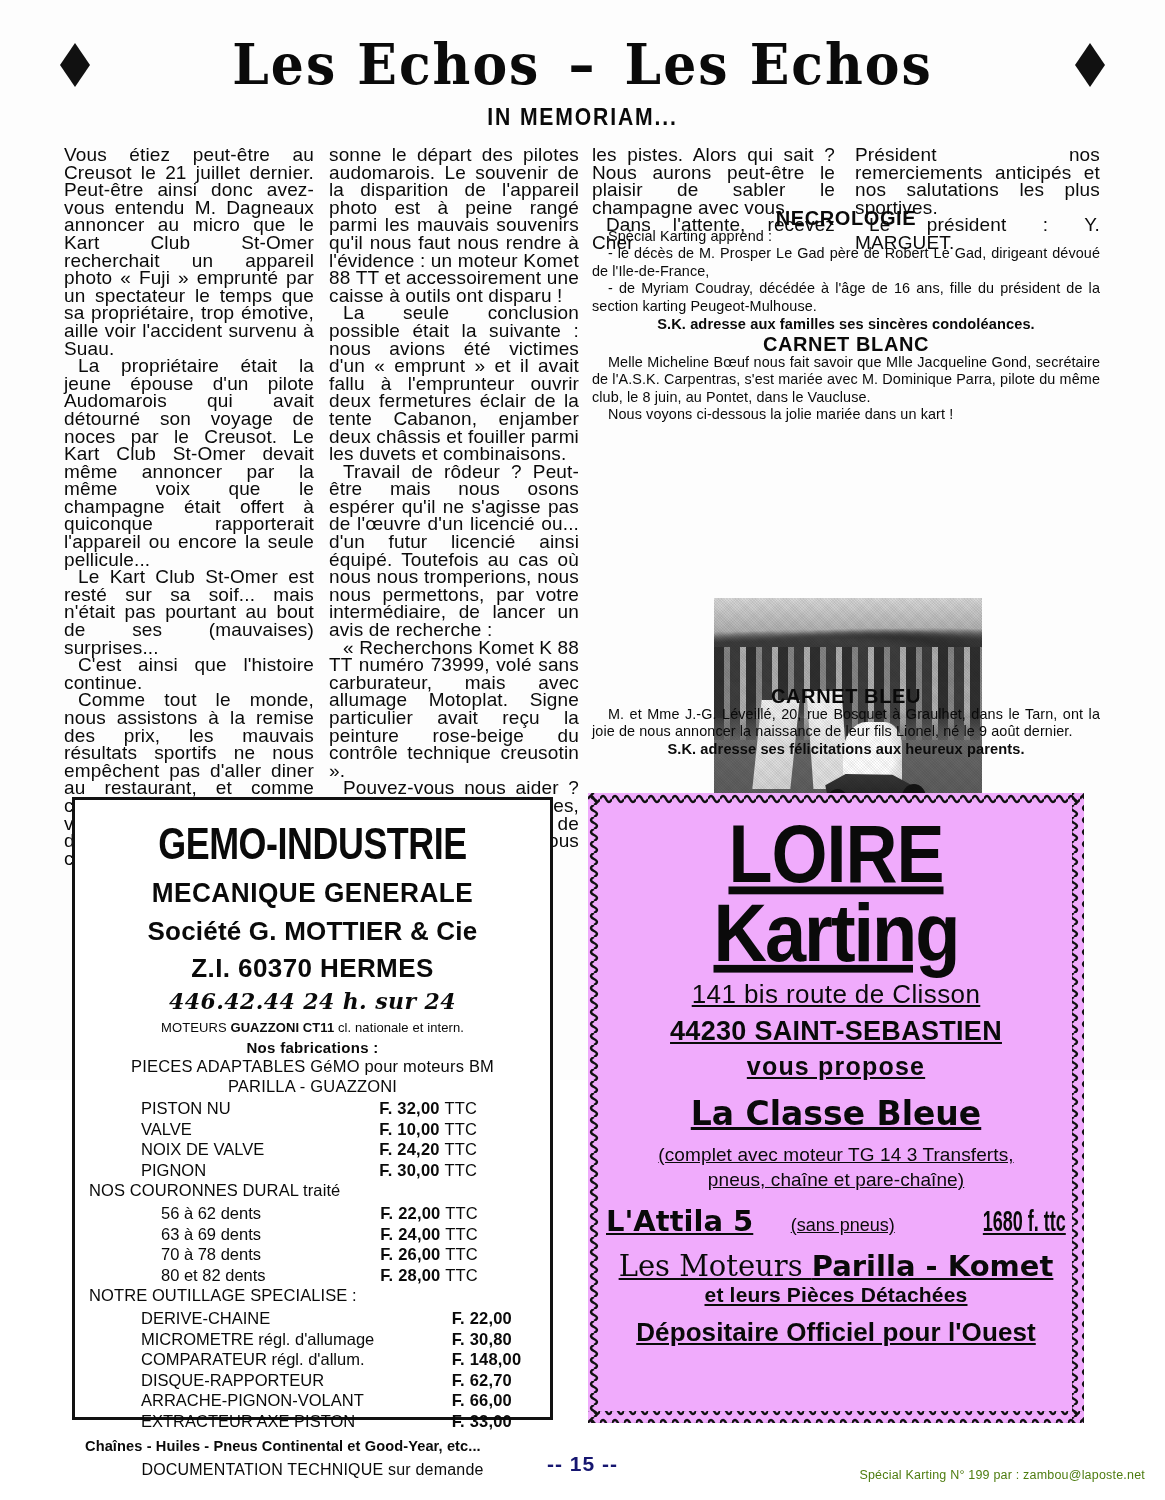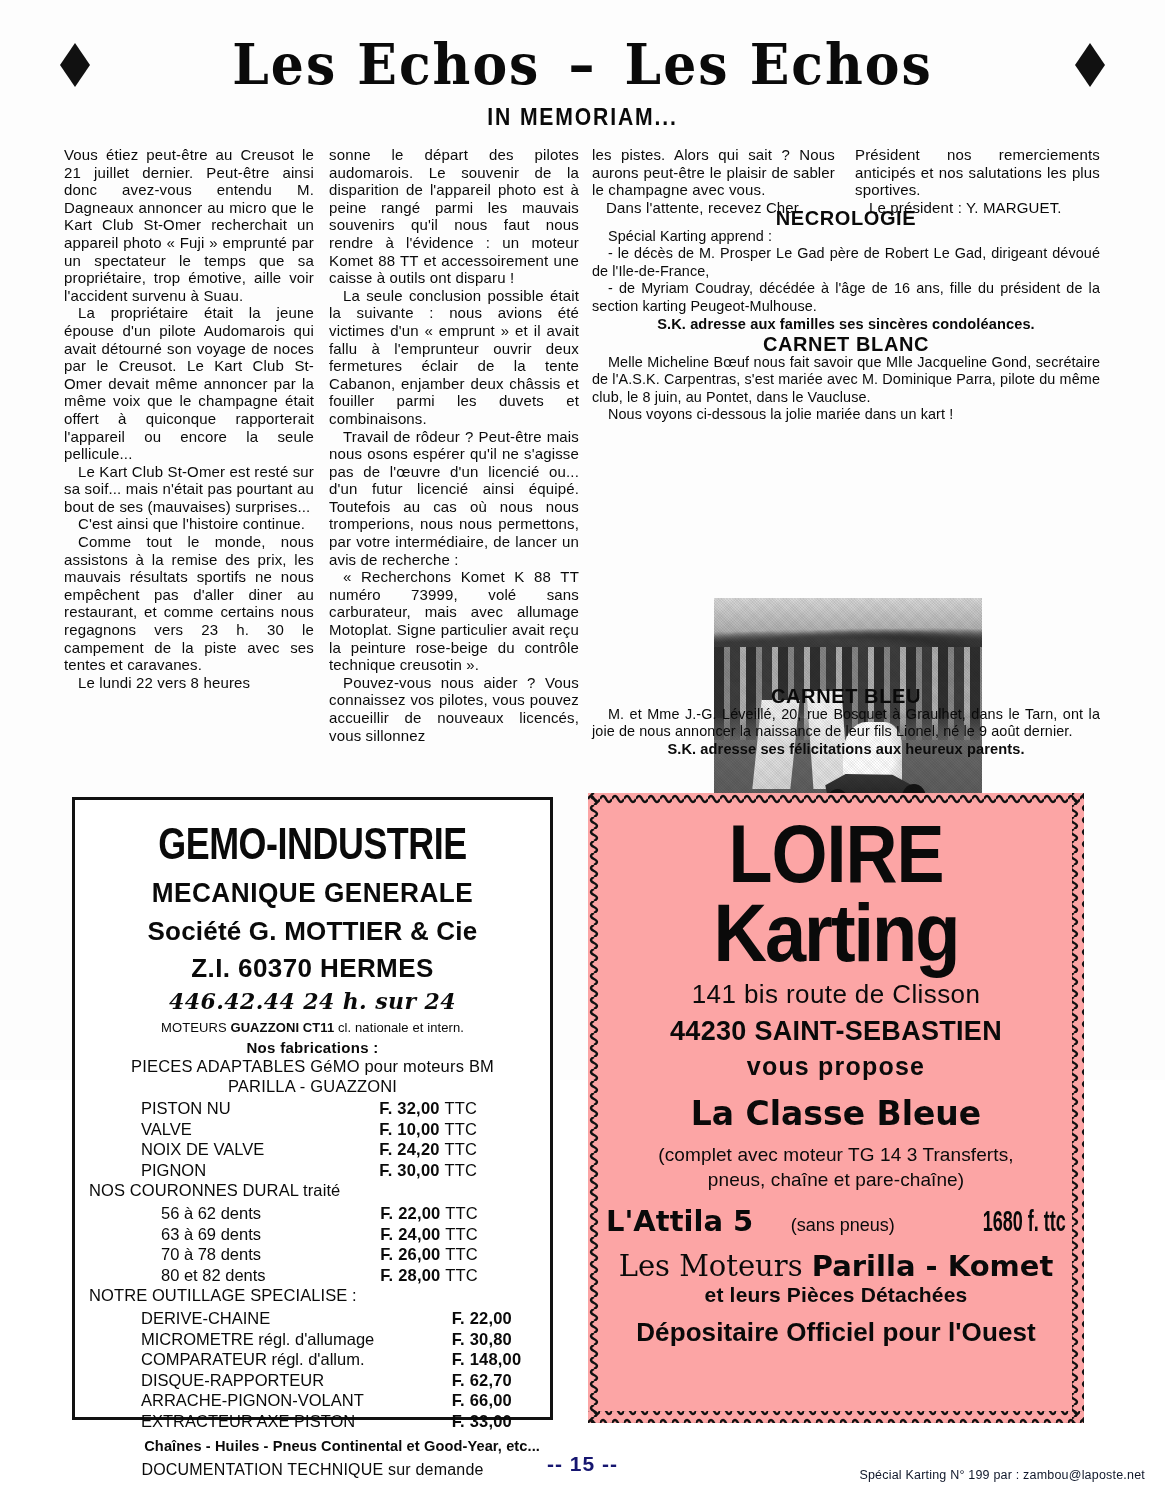--- a/index.html
+++ b/index.html
@@ -44,21 +44,21 @@
     font-size:23px;
     letter-spacing:2px;
     transform:scaleX(0.92);
   }
 
   
   .body-area{position:absolute; left:0; top:146px; width:1165px; height:640px;}
 
   .col{
     position:absolute;
-    font-size:15px;
+    font-size:19px;
     line-height:17.6px;
     text-align:justify;
     font-family:"Liberation Sans", sans-serif;
     letter-spacing:0.15px;
   }
   .col p{margin:0;text-indent:14px;}
   .col p.noind{text-indent:0;}
 
   #col1{left:64px; top:0; width:250px;}
   #col2{left:329px; top:0; width:250px;}
@@ -172,31 +172,32 @@
   .gemo-fab{text-align:center;font-weight:700;font-size:15px;letter-spacing:.3px;}
   .gemo-line{text-align:center;font-size:16.5px;letter-spacing:.2px;line-height:20px;}
   .price-table{width:100%;border-collapse:collapse;margin-top:2px;}
   .price-table td{font-size:16.5px;line-height:20.5px;padding:0;vertical-align:baseline;}
   .pt-name{padding-left:56px !important;white-space:nowrap;}
   .pt-name.deep{padding-left:76px !important;}
   .pt-price{font-weight:700;white-space:nowrap;letter-spacing:.2px;}
   .pt-price .ttc{font-weight:400;}
   .sub-head{font-size:16.5px;line-height:21px;padding-left:4px;letter-spacing:.1px;}
   .gemo-chains{
-    text-align:right;font-weight:700;font-size:14.6px;margin-top:7px;letter-spacing:.1px;
+    text-align:left;font-weight:700;font-size:14.6px;margin-top:7px;letter-spacing:.1px;
   }
   .gemo-doc{
     text-align:center;font-size:16px;margin-top:7px;letter-spacing:.2px;
   }
 
   
   .loire{
     position:absolute; left:588px; top:793px; width:496px; height:630px;
-    box-sizing:border-box; background:#fca5a5;
+    box-sizing:border-box; background:#f0abfc;
     padding:16px 18px 8px 18px;
+    text-decoration:underline;
   }
   .loire-border{
     position:absolute; inset:0; pointer-events:none;
   }
   .loire-inner{position:relative;z-index:2;}
   .loire-1{
     text-align:center;font-weight:700;font-size:72px;line-height:70px;
     letter-spacing:-1px; transform:scaleY(1.12);
     margin:10px 0 8px 0;
   }
@@ -448,15 +449,15 @@
       </div>
       <div class="loire-9">
         <span class="lm">Les Moteurs </span><span class="bk">Parilla - Komet</span>
       </div>
       <div class="loire-10">et leurs Pièces Détachées</div>
       <div class="loire-11">Dépositaire Officiel pour l'Ouest</div>
     </div>
   </div>
 
   <div class="pagenum" style="color: rgb(22, 22, 112);">-- 15 --</div>
-  <div class="credit" style="color: #0f172a;">Spécial Karting N° 199 par :  zambou@laposte.net</div>
+  <div class="credit" style="color: #4d7c0f;">Spécial Karting N° 199 par :  zambou@laposte.net</div>
 
 </div>
 
 </body></html>

